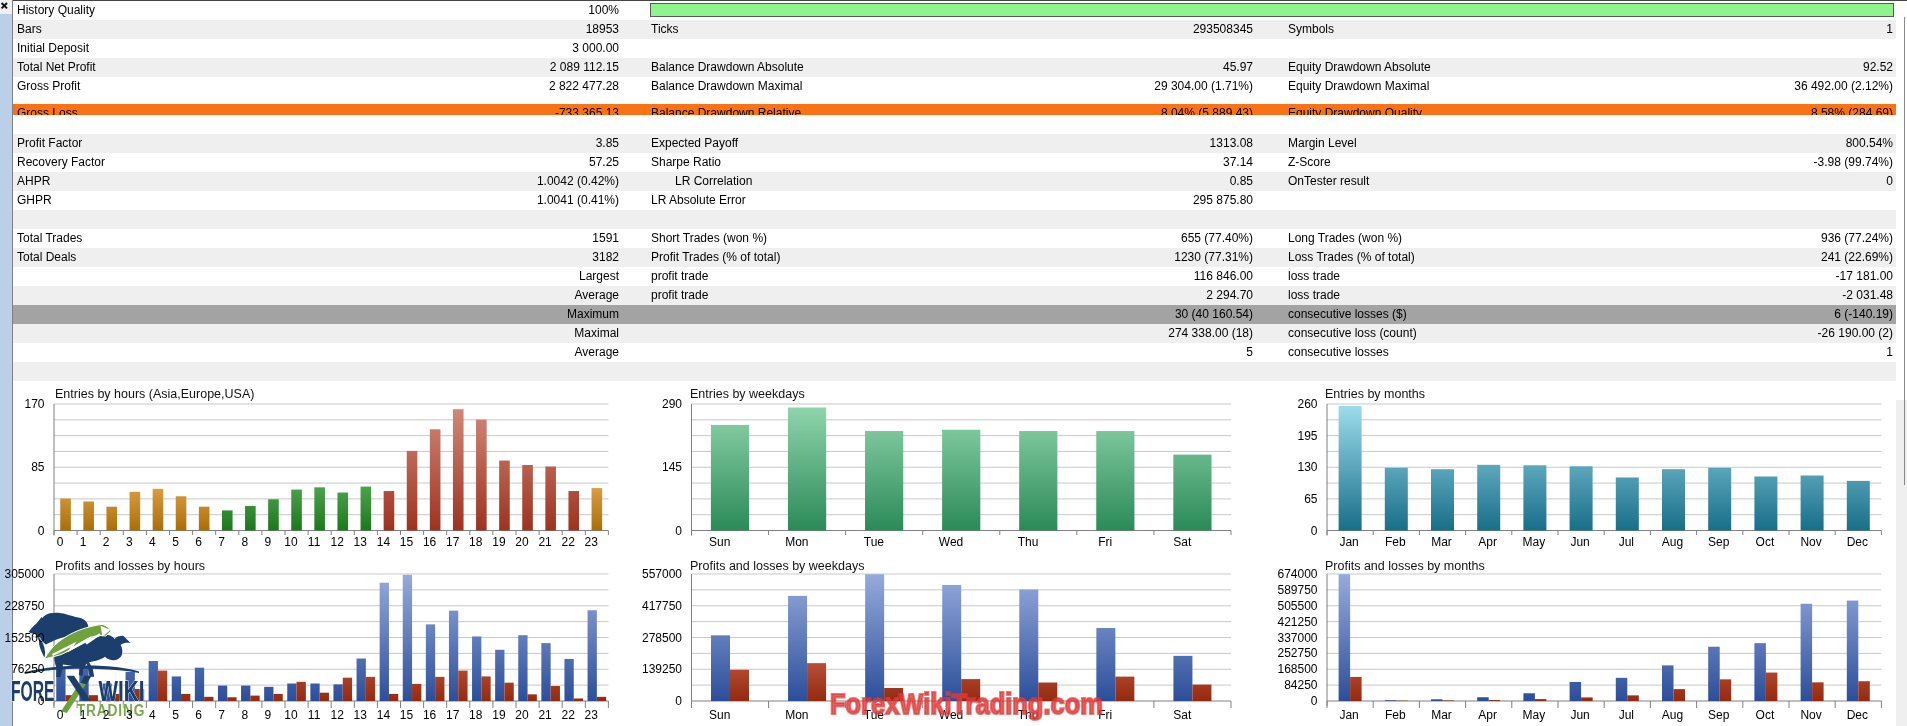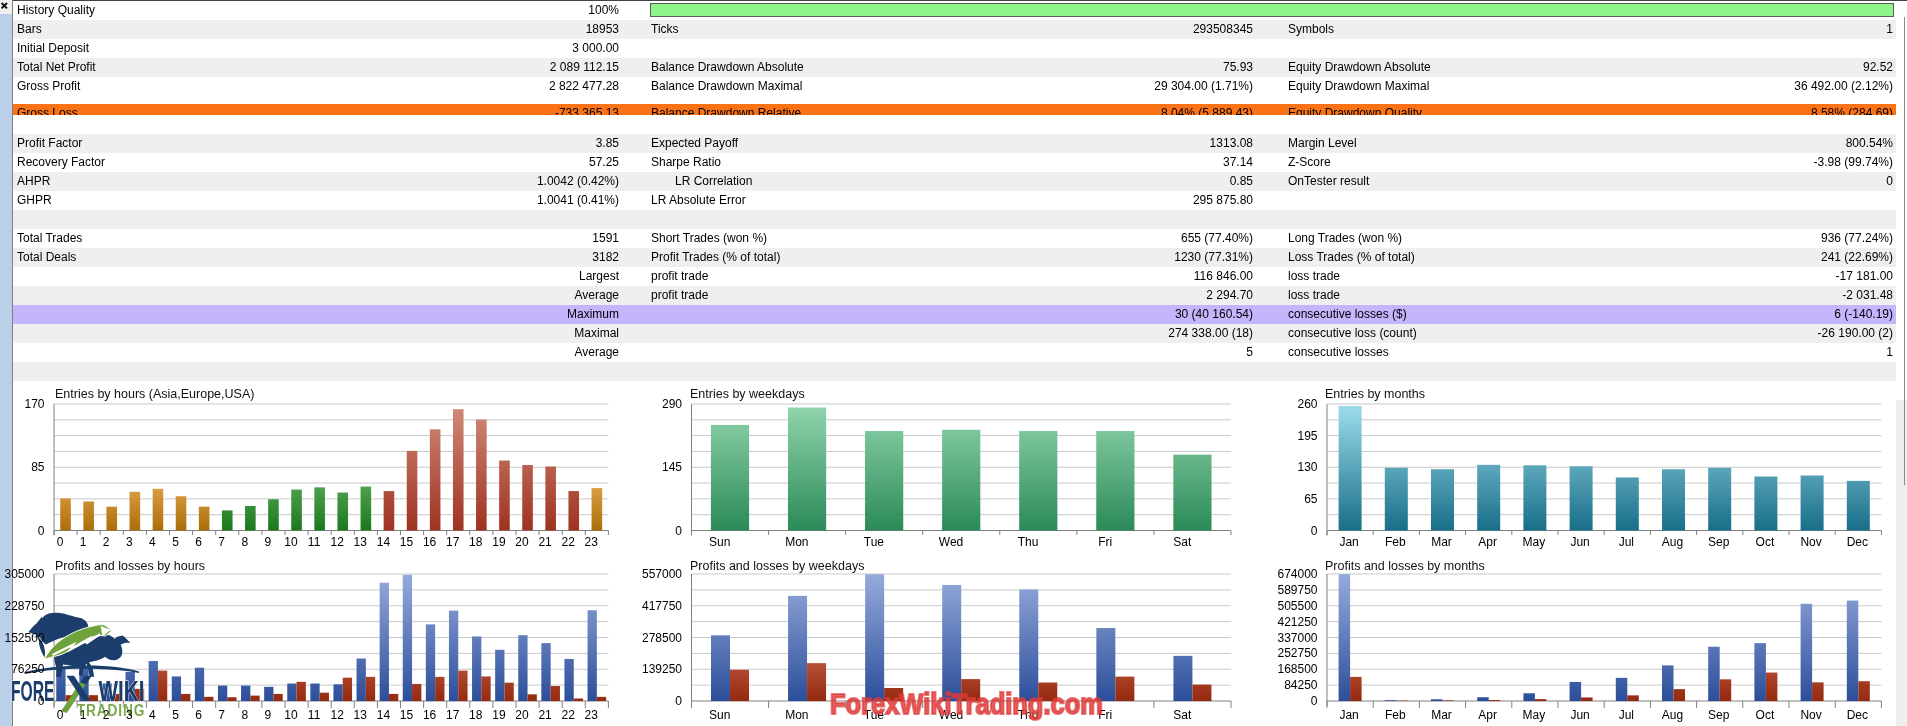--- a/index.html
+++ b/index.html
@@ -44,21 +44,21 @@
     <span class="c r" style="right:3px">1</span>
   </div>
 <div class="row" style="top:39px;background:#ffffff">
     <span class="c" style="left:4px">Initial Deposit</span>
     <span class="c r" style="right:1277px">3 000.00</span>
   </div>
 <div class="row" style="top:58px;background:#efefef">
     <span class="c" style="left:4px">Total Net Profit</span>
     <span class="c r" style="right:1277px">2 089 112.15</span>
     <span class="c" style="left:638px">Balance Drawdown Absolute</span>
-    <span class="c r" style="right:643px">75.93</span>
+    <span class="c r" style="right:643px">45.97</span>
     <span class="c" style="left:1275px">Equity Drawdown Absolute</span>
     <span class="c r" style="right:3px">92.52</span>
   </div>
 <div class="row" style="top:77px;background:#ffffff">
     <span class="c" style="left:4px">Gross Profit</span>
     <span class="c r" style="right:1277px">2 822 477.28</span>
     <span class="c" style="left:638px">Balance Drawdown Maximal</span>
     <span class="c r" style="right:643px">29 304.00 (1.71%)</span>
     <span class="c" style="left:1275px">Equity Drawdown Maximal</span>
     <span class="c r" style="right:3px">36 492.00 (2.12%)</span>
@@ -126,21 +126,21 @@
     <span class="c" style="left:1275px">loss trade</span>
     <span class="c r" style="right:3px">-17 181.00</span>
   </div>
 <div class="row" style="top:286px;background:#efefef">
     <span class="c r" style="right:1277px">Average</span>
     <span class="c" style="left:638px">profit trade</span>
     <span class="c r" style="right:643px">2 294.70</span>
     <span class="c" style="left:1275px">loss trade</span>
     <span class="c r" style="right:3px">-2 031.48</span>
   </div>
-<div class="row" style="top:305px;background:#c4b5fd">
+<div class="row" style="top:305px;background:#a3a3a3">
     <span class="c r" style="right:1277px">Maximum</span>
     <span class="c r" style="right:643px">30 (40 160.54)</span>
     <span class="c" style="left:1275px">consecutive losses ($)</span>
     <span class="c r" style="right:3px">6 (-140.19)</span>
   </div>
 <div class="row" style="top:324px;background:#efefef">
     <span class="c r" style="right:1277px">Maximal</span>
     <span class="c r" style="right:643px">274 338.00 (18)</span>
     <span class="c" style="left:1275px">consecutive loss (count)</span>
     <span class="c r" style="right:3px">-26 190.00 (2)</span>

